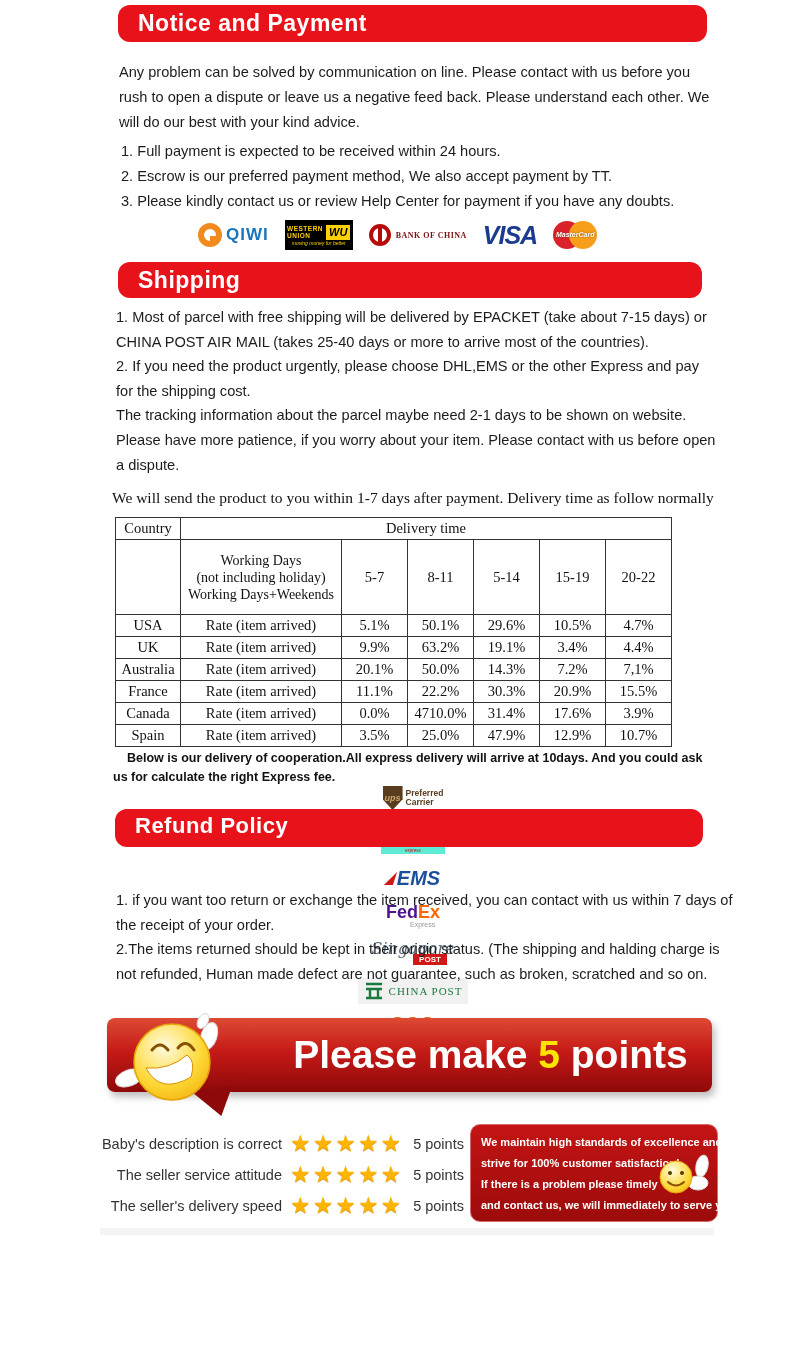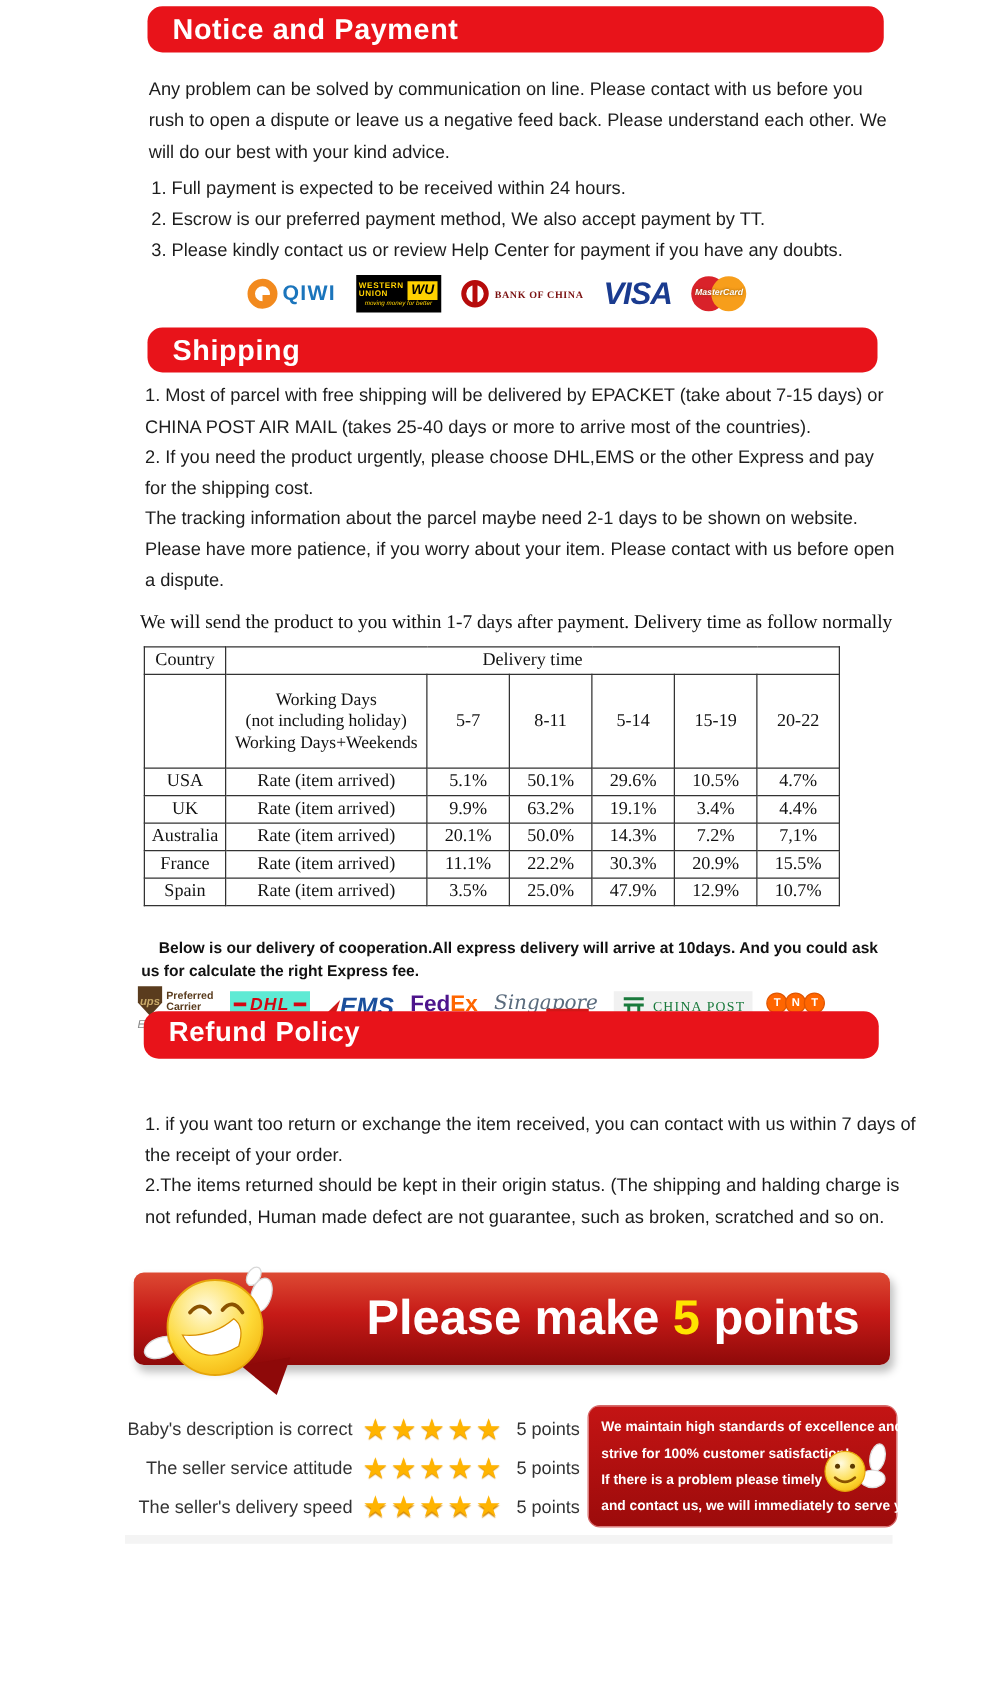--- a/index.html
+++ b/index.html
@@ -56,21 +56,21 @@
   #dtable{left:115px;top:517px;border-collapse:collapse;font-family:"Liberation Serif",serif;font-size:14.5px;color:#111;text-align:center;}
   #dtable td{border:1px solid #333;padding:0 2px;}
   #dtable .r1 td{height:21px;}
   #dtable .r2 td{height:74px;}
   #dtable .dr td{height:21px;}
   .c1{width:65px;} .c2{width:161px;} .cR{width:66px;}
   .wd-lines div{line-height:17px;font-size:14px;}
 
   
   #delivery-note{left:113px;top:749px;width:594px;font-size:12.5px;font-weight:bold;line-height:19px;text-indent:14px;color:#111;}
-  #carriers-row{left:110px;top:786px;width:606px;height:40px;display:flex;align-items:center;gap:13px;}
+  #carriers-row{left:110px;top:786px;width:606px;height:40px;display:flex;align-items:center;gap:13px;flex-direction:column;}
   .carrier{display:inline-flex;}
   .ups{flex-direction:column;}
   .ups-top{display:flex;align-items:center;}
   .ups-shield{width:20px;height:24px;background:#5a3c1e;clip-path:polygon(0 0,100% 0,100% 55%,50% 100%,0 55%);color:#c8a968;font-size:9px;font-weight:900;font-style:italic;display:flex;align-items:center;justify-content:center;}
   .ups-lines{margin-left:3px;}
   .ups-lines b{display:block;font-size:8.5px;color:#5a3c1e;line-height:9px;}
   .ups-sub{font-size:9px;color:#888;margin-top:1px;font-style:italic;}
   .dhl{width:64px;height:26px;background:#5eead4;flex-direction:column;align-items:center;justify-content:center;}
   .dhl-text{color:#d40511;font-style:italic;font-weight:900;font-size:14px;letter-spacing:1px;line-height:14px;position:relative;}
   .dhl-text::before,.dhl-text::after{content:"";position:absolute;top:6px;width:10px;height:3px;background:#d40511;}
@@ -229,20 +229,29 @@
   <tr class="dr">
     <td>France</td>
     <td>Rate (item arrived)</td>
     <td>11.1%</td>
     <td>22.2%</td>
     <td>30.3%</td>
     <td>20.9%</td>
     <td>15.5%</td>
   </tr>
   <tr class="dr">
+    <td>Canada</td>
+    <td>Rate (item arrived)</td>
+    <td>0.0%</td>
+    <td>4710.0%</td>
+    <td>31.4%</td>
+    <td>17.6%</td>
+    <td>3.9%</td>
+  </tr>
+  <tr class="dr">
     <td>Spain</td>
     <td>Rate (item arrived)</td>
     <td>3.5%</td>
     <td>25.0%</td>
     <td>47.9%</td>
     <td>12.9%</td>
     <td>10.7%</td>
   </tr>
 </tbody>
   </table>

